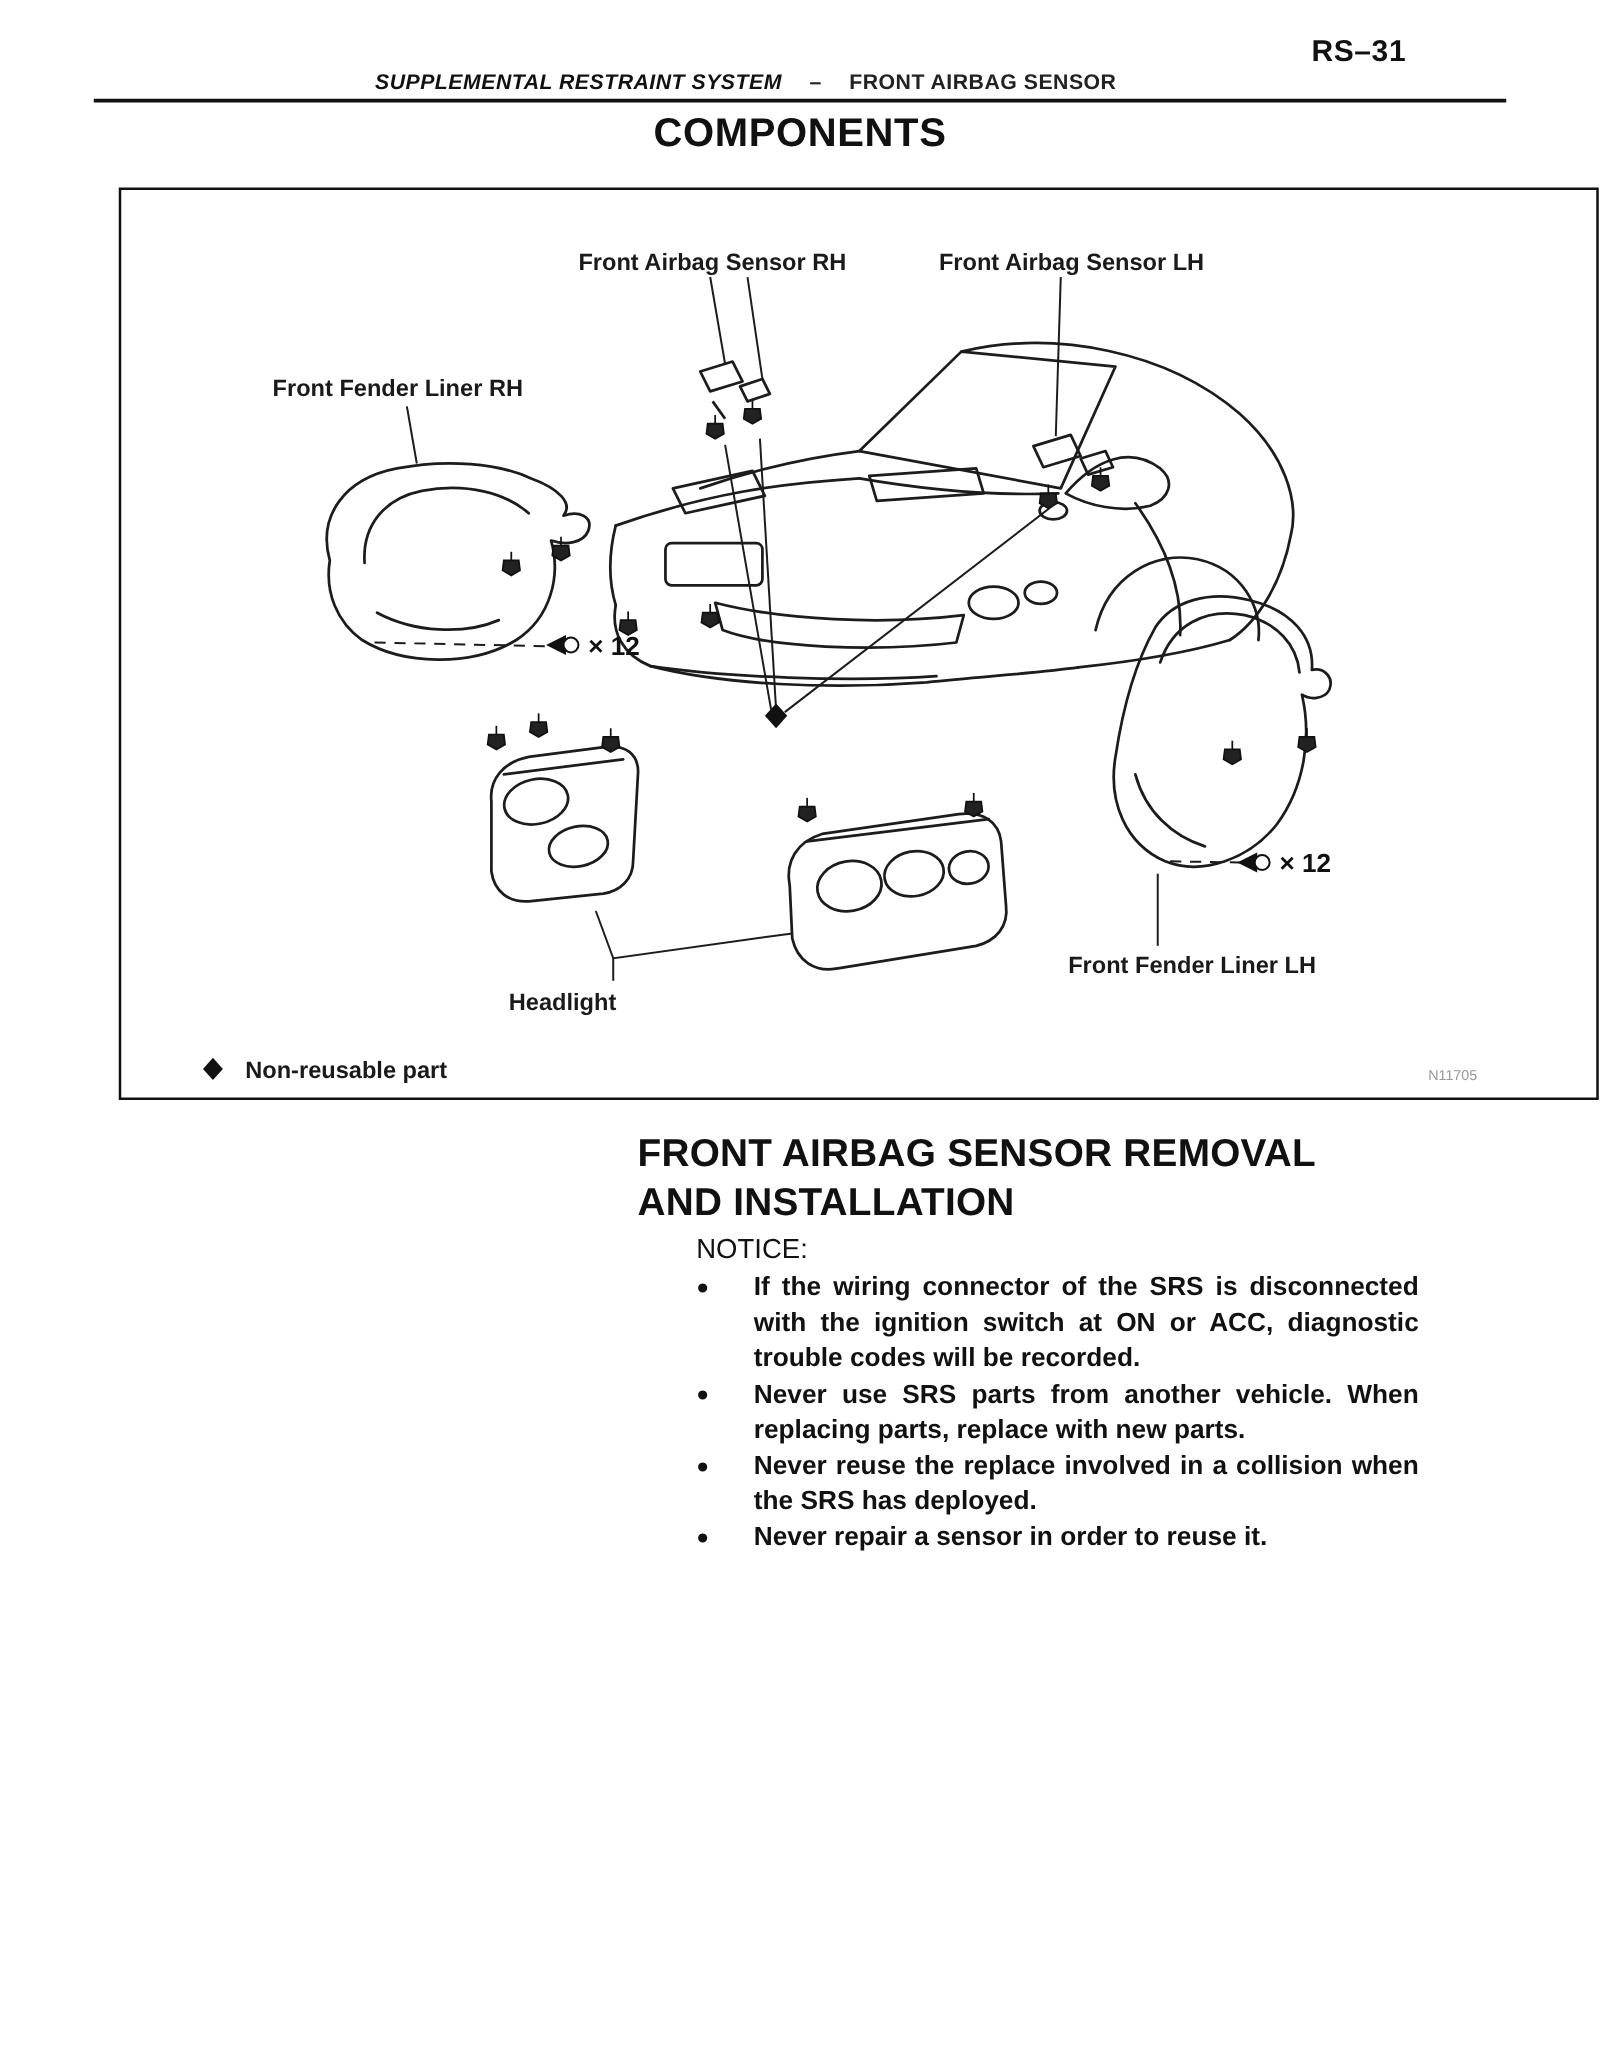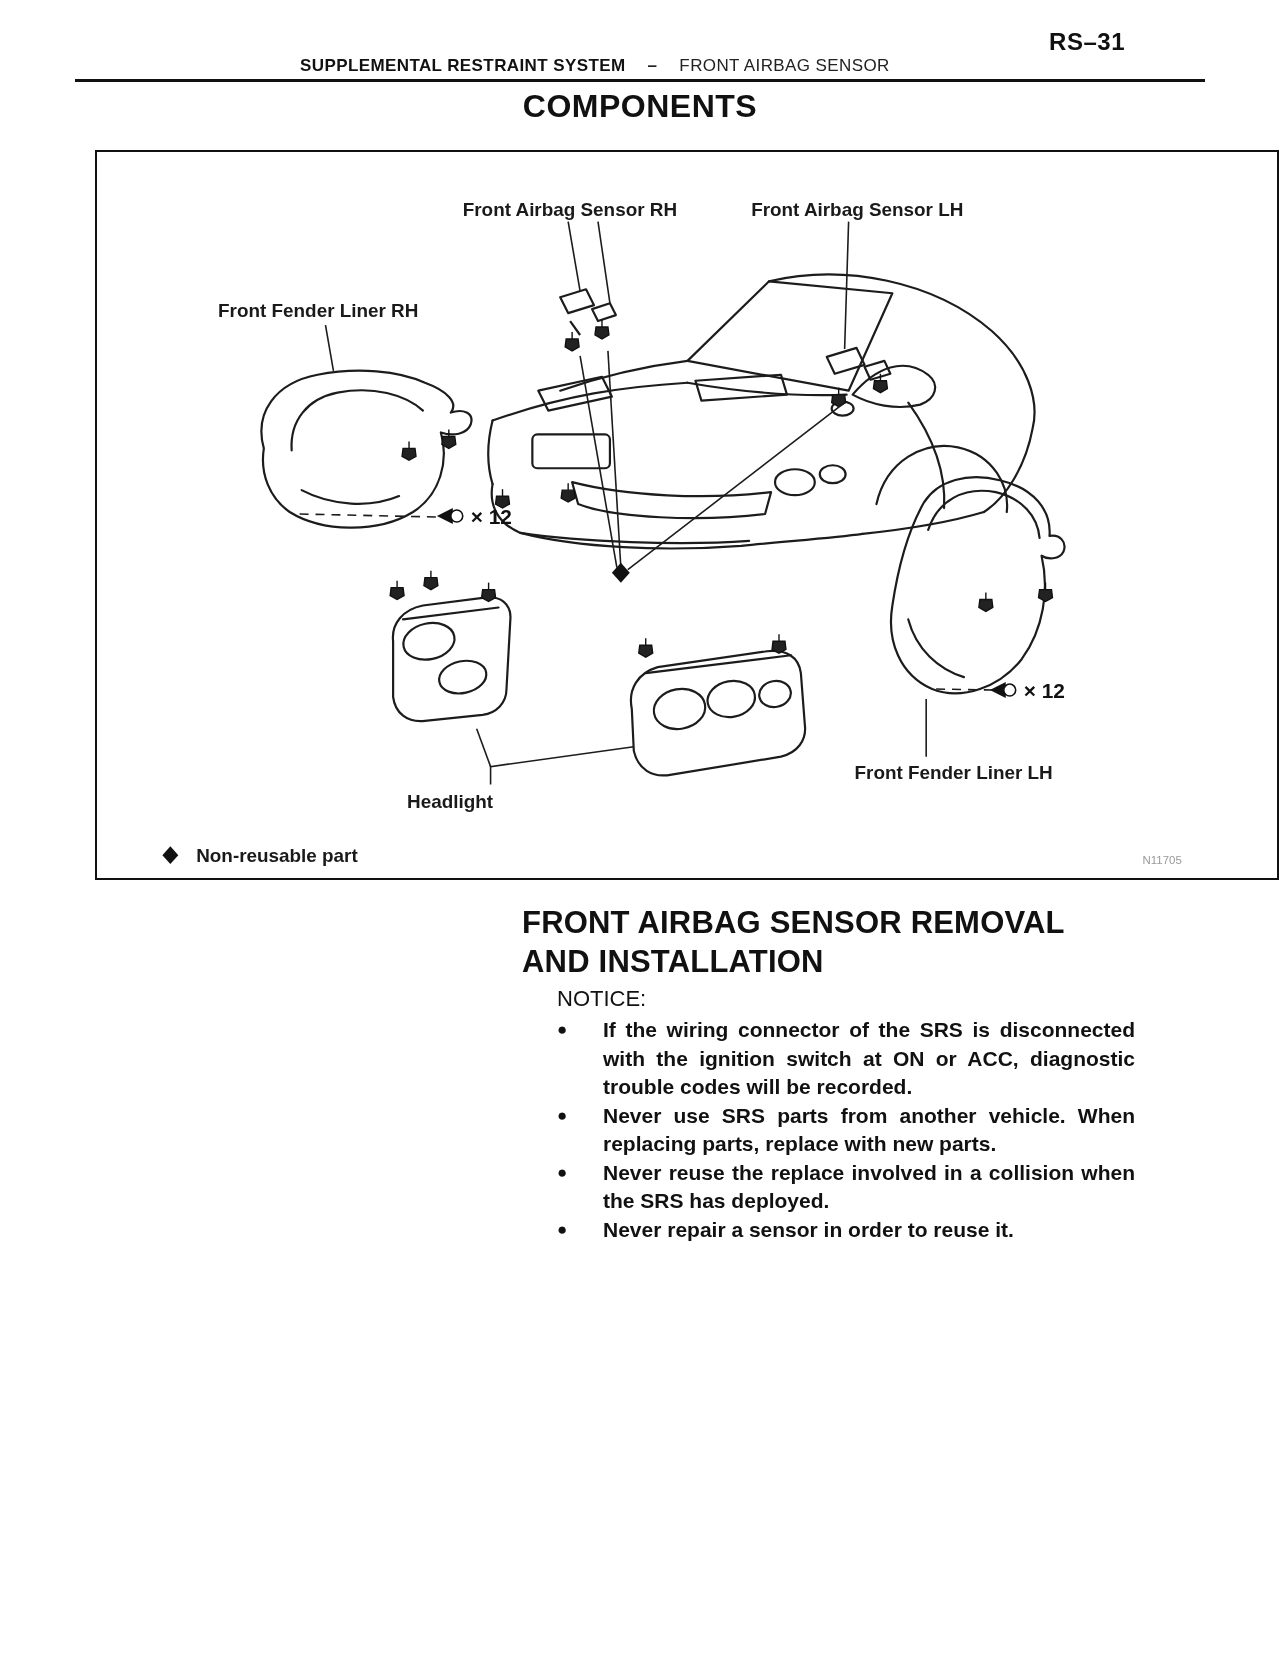--- a/index.html
+++ b/index.html
@@ -10,43 +10,43 @@
   }
   
   .page-number {
     position:absolute; top:28px; right:155px;
     font-size:24px; font-weight:bold; letter-spacing:.5px;text-align:right;
   }
   .running-header {
     position:absolute; top:56px; left:300px; width:700px;
     font-size:17px; letter-spacing:.4px; white-space:nowrap;
   }
-  .running-header .hl { font-weight:bold; }
+  .running-header .hl { font-weight:bold;font-style:italic; }
   .running-header .sep { margin:0 22px; font-weight:bold; color:#222; }
-  .running-header .hr2 { font-weight:normal; color:#222; }
+  .running-header .hr2 { font-weight:bold; color:#222; }
   .header-rule {
     position:absolute; top:79px; left:75px; width:1130px; height:3px; background:#111;
   }
   .section-title {
     position:absolute; top:88px; left:0; width:1280px; text-align:center;
     font-size:32px; font-weight:bold; letter-spacing:.5px;
   }
   
   .diagram-box {
     position:absolute; top:150px; left:95px; width:1184px; height:730px;
     border:2.5px solid #111; background:#fff;
   }
   .diagram-box svg { display:block; width:100%; height:100%; }
   .dlabel { font-family:"Liberation Sans", sans-serif; font-size:19px; font-weight:600; fill:#1a1a1a; }
   .dqty   { font-family:"Liberation Sans", sans-serif; font-size:21px; font-weight:bold; fill:#111; }
   .dcode  { font-family:"Liberation Sans", sans-serif; font-size:11.5px; fill:#9a9a9a; }
   
   .removal-heading {
     position:absolute; left:510px; top:903px; width:585px;
-    font-size:31px; font-weight:bold; line-height:39px; letter-spacing:.2px;margin-left:12px;
+    font-size:31px; font-weight:bold; line-height:39px; letter-spacing:.2px;
   }
   .notice-label {
     position:absolute; left:557px; top:986px;
     font-size:22px; font-weight:normal;
   }
   .notice-list {
     position:absolute; left:557px; top:1016px; width:578px;
     list-style:none;
   }
   .notice-list li {

